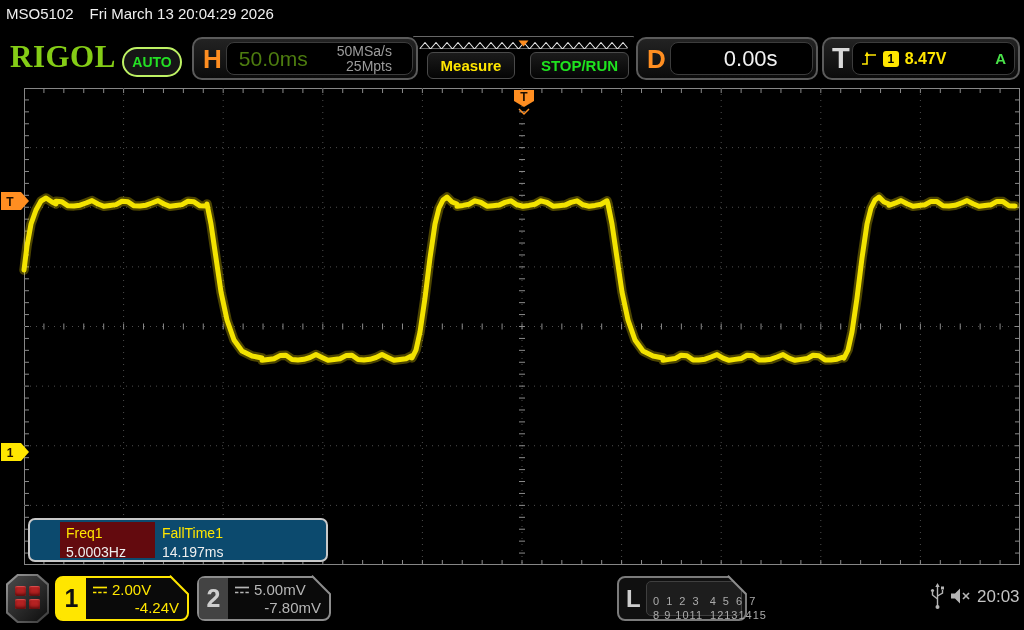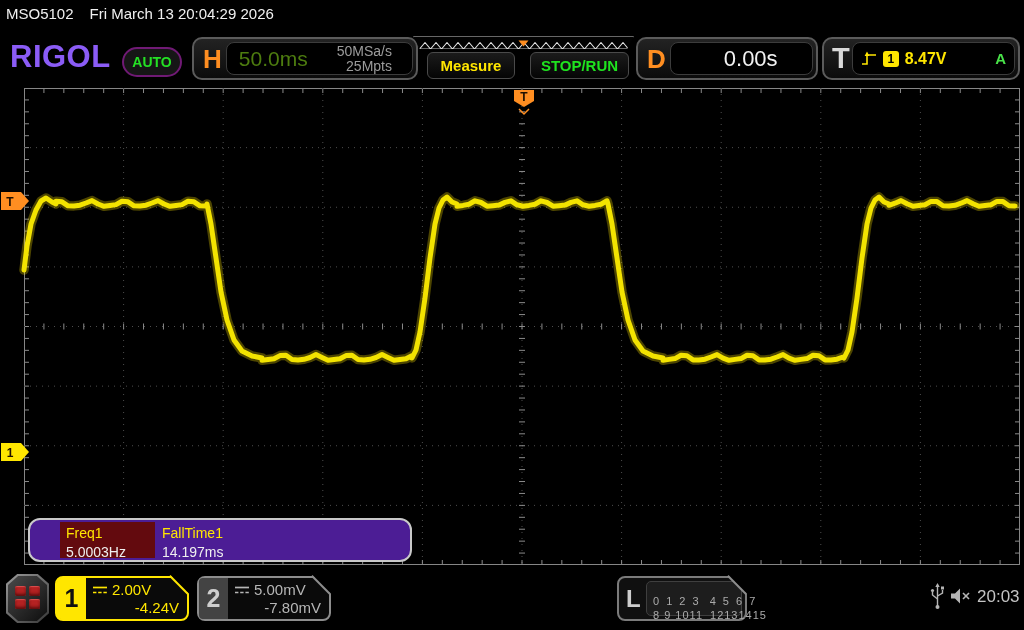--- a/index.html
+++ b/index.html
@@ -2,23 +2,23 @@
 <html><head>
 <meta charset="utf-8">
 <style>
   html,body{margin:0;padding:0;background:#000;}
   #screen{position:relative;width:1024px;height:630px;background:#000;overflow:hidden;
           font-family:"Liberation Sans",sans-serif;}
   
   .titlebar{position:absolute;top:5px;left:6px;color:#f0f0f0;font-size:15px;z-index:2;}
   .titlebar .model{margin-right:16px;}
   
-  .logo{position:absolute;left:10px;top:39px;font-family:Liberation Sans, sans-serif;font-weight:bold;
-        font-size:31px;color:#8b5cf6;letter-spacing:.5px;z-index:2;}
-  .auto-badge{position:absolute;left:122px;top:47px;width:56px;height:26px;border:2px solid #701a75;
+  .logo{position:absolute;left:10px;top:39px;font-family:Liberation Serif, serif;font-weight:bold;
+        font-size:31px;color:#84cc16;letter-spacing:.5px;z-index:2;}
+  .auto-badge{position:absolute;left:122px;top:47px;width:56px;height:26px;border:2px solid #bef264;
         border-radius:15px;background:#161616;color:#24e024;font-weight:bold;font-size:14px;
         text-align:center;line-height:26px;z-index:2;box-sizing:content-box;}
   .hd-block{position:absolute;top:37px;height:43px;border:2px solid #5b5b5b;border-radius:10px;
         background:linear-gradient(#232323,#0b0b0b);display:flex;align-items:center;
         box-sizing:border-box;z-index:2;}
   #h-block{left:192px;width:226px;}
   #d-block{left:636px;width:182px;}
   #t-block{left:822px;width:198px;}
   .block-letter{font-size:26px;font-weight:bold;color:#ff8e21;margin:0 4px 0 9px;line-height:1;}
   .t-letter{font-size:29px;font-weight:bold;color:#d9d9d9;margin:0 2px 0 8px;line-height:1;}
@@ -36,22 +36,22 @@
         border:1px solid #676767;box-sizing:border-box;z-index:2;
         clip-path:polygon(0 0,100% 0,calc(100% - 7px) 100%,7px 100%);}
   .hbtn{position:absolute;top:52px;height:27px;background:linear-gradient(#1b1b1b,#050505);
         border:1px solid #4a4a4a;border-radius:6px;font-weight:bold;font-size:15px;text-align:center;
         font-family:"Liberation Sans",sans-serif;z-index:2;cursor:pointer;}
   #measure-btn{left:427px;width:88px;color:#ffe600;}
   #run-btn{left:530px;width:99px;color:#1fe41f;}
   
   #scope-svg{position:absolute;left:0;top:0;z-index:1;}
   
-  .measbox{position:absolute;left:28px;top:518px;width:384px;height:44px;background:#4c1d95;
-        border:2px solid #c9c9c9;border-radius:12px;box-sizing:border-box;z-index:3;}
+  .measbox{position:absolute;left:28px;top:518px;width:300px;height:44px;background:#0c4a6e;
+        border:2px solid #c9c9c9;border-radius:7px;box-sizing:border-box;z-index:3;}
   .meas-hl{position:absolute;left:30px;top:2px;bottom:2px;width:95px;background:#630a0e;}
   .meas-col{position:absolute;top:5px;width:92px;}
   .meas-col.c0{left:36px;} .meas-col.c1{left:132px;} .meas-col.c2{left:228px;}
   .meas-label{color:#ffe600;font-size:14px;}
   .meas-value{color:#efefef;font-size:14px;margin-top:3px;}
   
   .menu-btn{position:absolute;left:6px;top:574px;width:43px;height:49px;z-index:2;cursor:pointer;}
   .menu-outer{position:absolute;inset:0;background:linear-gradient(135deg,#9a9a9a,#383838);
         clip-path:polygon(26% 0,74% 0,100% 20%,100% 80%,74% 100%,26% 100%,0 80%,0 20%);}
   .menu-inner{position:absolute;inset:2px;background:linear-gradient(135deg,#4a4a4a,#0e0e0e);

